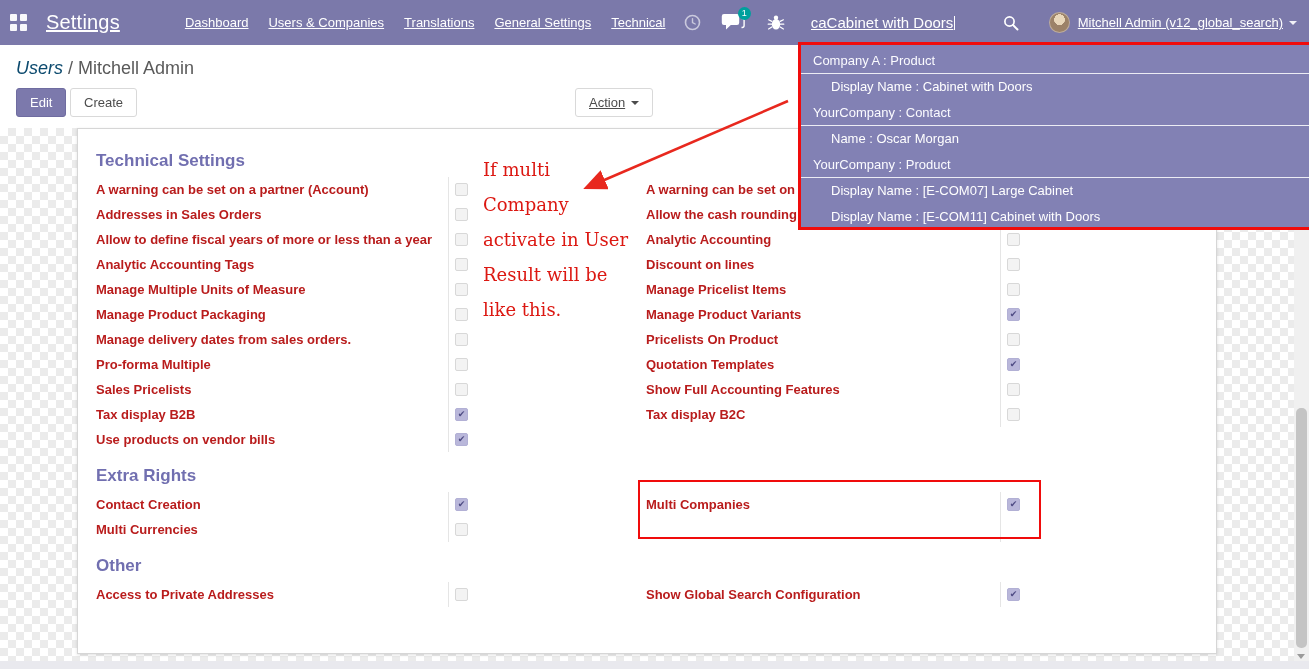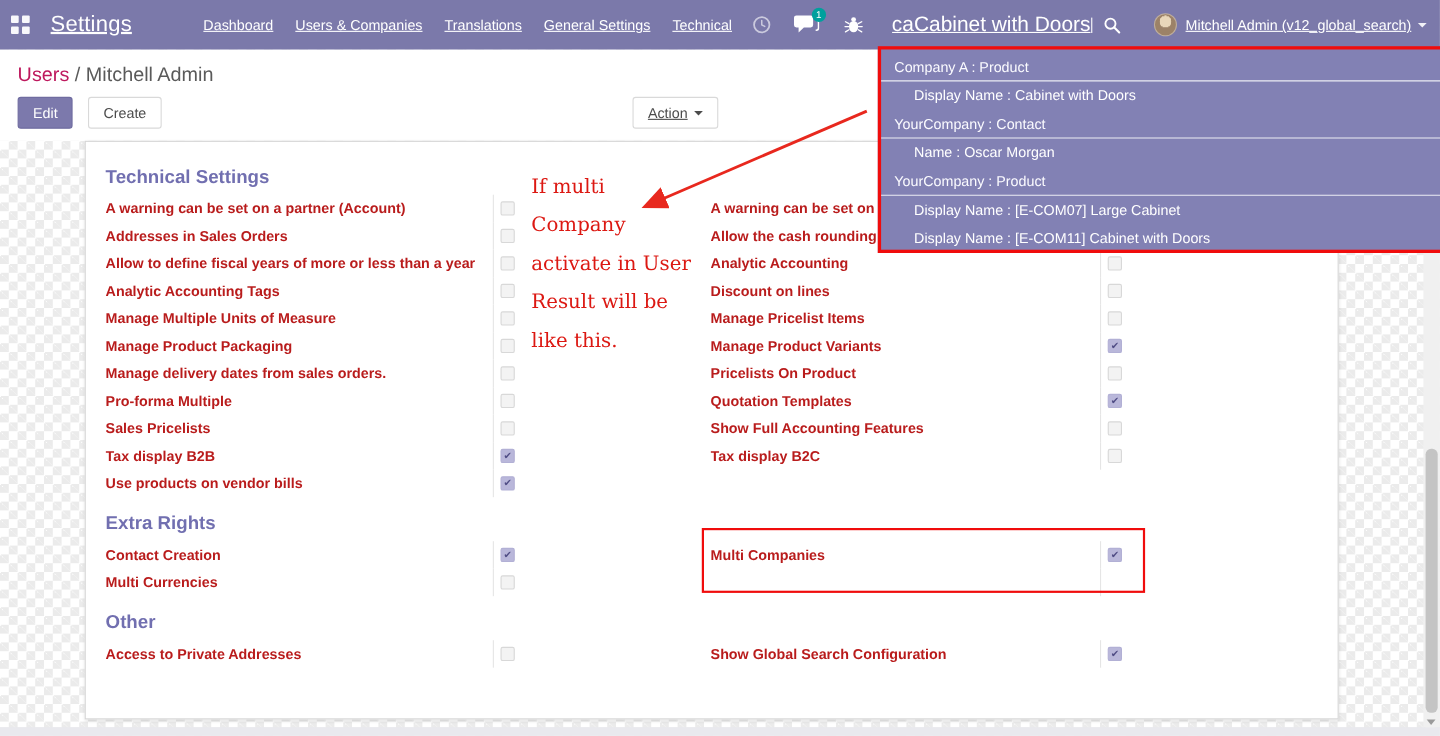--- a/index.html
+++ b/index.html
@@ -22,41 +22,41 @@
   .nav-title { margin-left:19px; font-size:20px; font-weight:400; letter-spacing:.2px; }
   .nav-menu { display:flex; margin-left:55px; }
   .nav-item { font-size:13px; padding:14px 10px; cursor:pointer; white-space:nowrap; }
   .nav-right { display:flex; align-items:center; margin-left:auto; padding-right:12px; }
   .nav-ico { display:flex; align-items:center; cursor:pointer; position:relative; }
   .ico-clock { margin-left:0; opacity:.75; }
   .chat-wrap { margin-left:20px; position:relative; width:26px; }
   .badge { position:absolute; top:-6px; right:-4px; min-width:13px; height:13px; border-radius:50%;
     background:#00a09d; color:#fff; font-size:9px; line-height:13px; text-align:center; padding:0 2px; }
   .ico-bug { margin-left:20px; }
-  .nav-search-text { margin-left:26px; width:192px; font-size:19px; color:#fff; white-space:nowrap;
+  .nav-search-text { margin-left:26px; width:192px; font-size:15px; color:#fff; white-space:nowrap;
     overflow:hidden; cursor:text; }
   .text-cursor { display:inline-block; width:1px; height:14px; background:#fff; vertical-align:-2px; margin-left:1px; }
   .ico-mag { margin-left:0; }
   .avatar { margin-left:30px; width:21px; height:21px; border-radius:50%;
     background:radial-gradient(circle at 50% 35%, #e9d7ba 0 34%, #9c8268 35% 100%);
     border:1px solid rgba(255,255,255,.35); cursor:pointer; }
   .user-name { margin-left:8px; font-size:13px; white-space:nowrap; cursor:pointer; }
   .caret-down { margin-left:6px; width:0; height:0; border-left:4px solid transparent;
     border-right:4px solid transparent; border-top:4px solid #fff; opacity:.9; }
 
   
   .control-panel { position:absolute; left:0; top:45px; width:1309px; height:83px; background:#fff; z-index:10; }
   .breadcrumb { position:absolute; left:16px; top:13px; font-size:18px; color:#5a5a5a; }
-  .breadcrumb .bc-link { color:#be185d; cursor:pointer; }
+  .breadcrumb .bc-link { color:#0c4a6e; cursor:pointer;font-style:italic; }
   .btn { display:inline-block; font-size:13px; border-radius:3px; padding:6px 13px; cursor:pointer;
     border:1px solid transparent; }
   .btn-primary { background:#7c79ac; border-color:#6f6ca0; color:#fff; }
   .btn-default { background:#fff; border-color:#d9d9d9; color:#4c4c4c; }
   .btn-edit { position:absolute; left:16px; top:43px; }
-  .btn-create { position:absolute; left:80px; top:43px; }
+  .btn-create { position:absolute; left:70px; top:43px; }
   .btn-action { position:absolute; left:575px; top:43px;text-decoration:underline; }
   .btn-action .dk-caret { display:inline-block; margin-left:6px; width:0; height:0;
     border-left:4px solid transparent; border-right:4px solid transparent; border-top:4px solid #4c4c4c;
     vertical-align:2px; }
 
   
   .sheet { position:absolute; left:77px; top:128px; width:1140px; height:526px; background:#fff;
     border:1px solid #d6d6d6; box-shadow:0 1px 3px rgba(0,0,0,.12); z-index:10; }
   .form-sections { padding:22px 0 0 18px; }
   .section-title { font-size:17px; font-weight:bold; color:#716fb0; height:20px; line-height:20px; }

